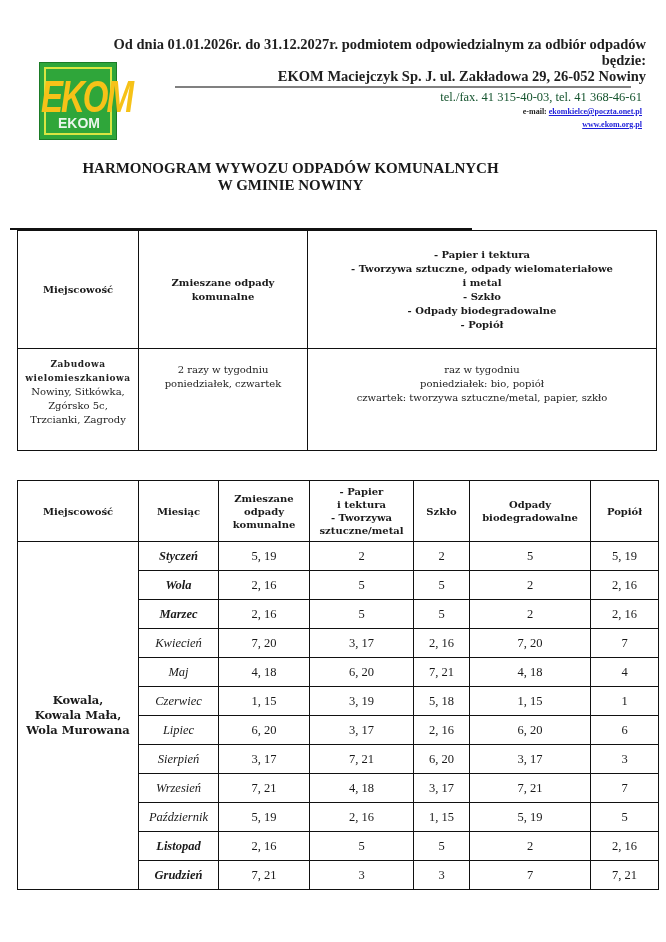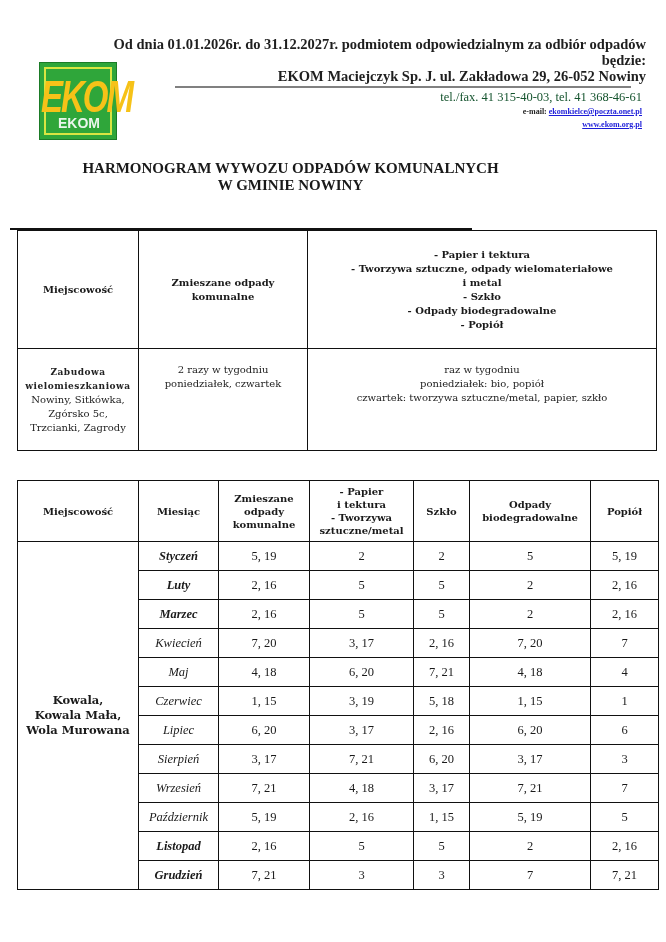--- a/index.html
+++ b/index.html
@@ -93,21 +93,21 @@
     <th>
       <div>- Papier i tektura</div>
       <div>- Tworzywa sztuczne, odpady wielomateriałowe</div>
       <div>i metal</div>
       <div>- Szkło</div>
       <div>- Odpady biodegradowalne</div>
       <div>- Popiół</div>
     </th>
   </tr>
   <tr class="body-row">
-    <td style="padding-top:16px;">
+    <td style="padding-top:8px;">
       <div class="loc-bold">Zabudowa</div>
       <div class="loc-bold">wielomieszkaniowa</div>
       <div>Nowiny, Sitkówka,</div>
       <div>Zgórsko 5c,</div>
       <div>Trzcianki, Zagrody</div>
     </td>
     <td>
       <div>2 razy w tygodniu</div>
       <div>poniedziałek, czwartek</div>
     </td>
@@ -161,21 +161,21 @@
           <div>Wola Murowana</div>
         </td>
         <td class="month b">Styczeń</td>
         <td>5, 19</td>
         <td>2</td>
         <td>2</td>
         <td>5</td>
         <td>5, 19</td>
       </tr>
       <tr>
-        <td class="month b">Luty</td>
+        <td class="month b">Wola</td>
         <td>2, 16</td>
         <td>5</td>
         <td>5</td>
         <td>2</td>
         <td>2, 16</td>
       </tr>
       <tr>
         <td class="month b">Marzec</td>
         <td>2, 16</td>
         <td>5</td>

